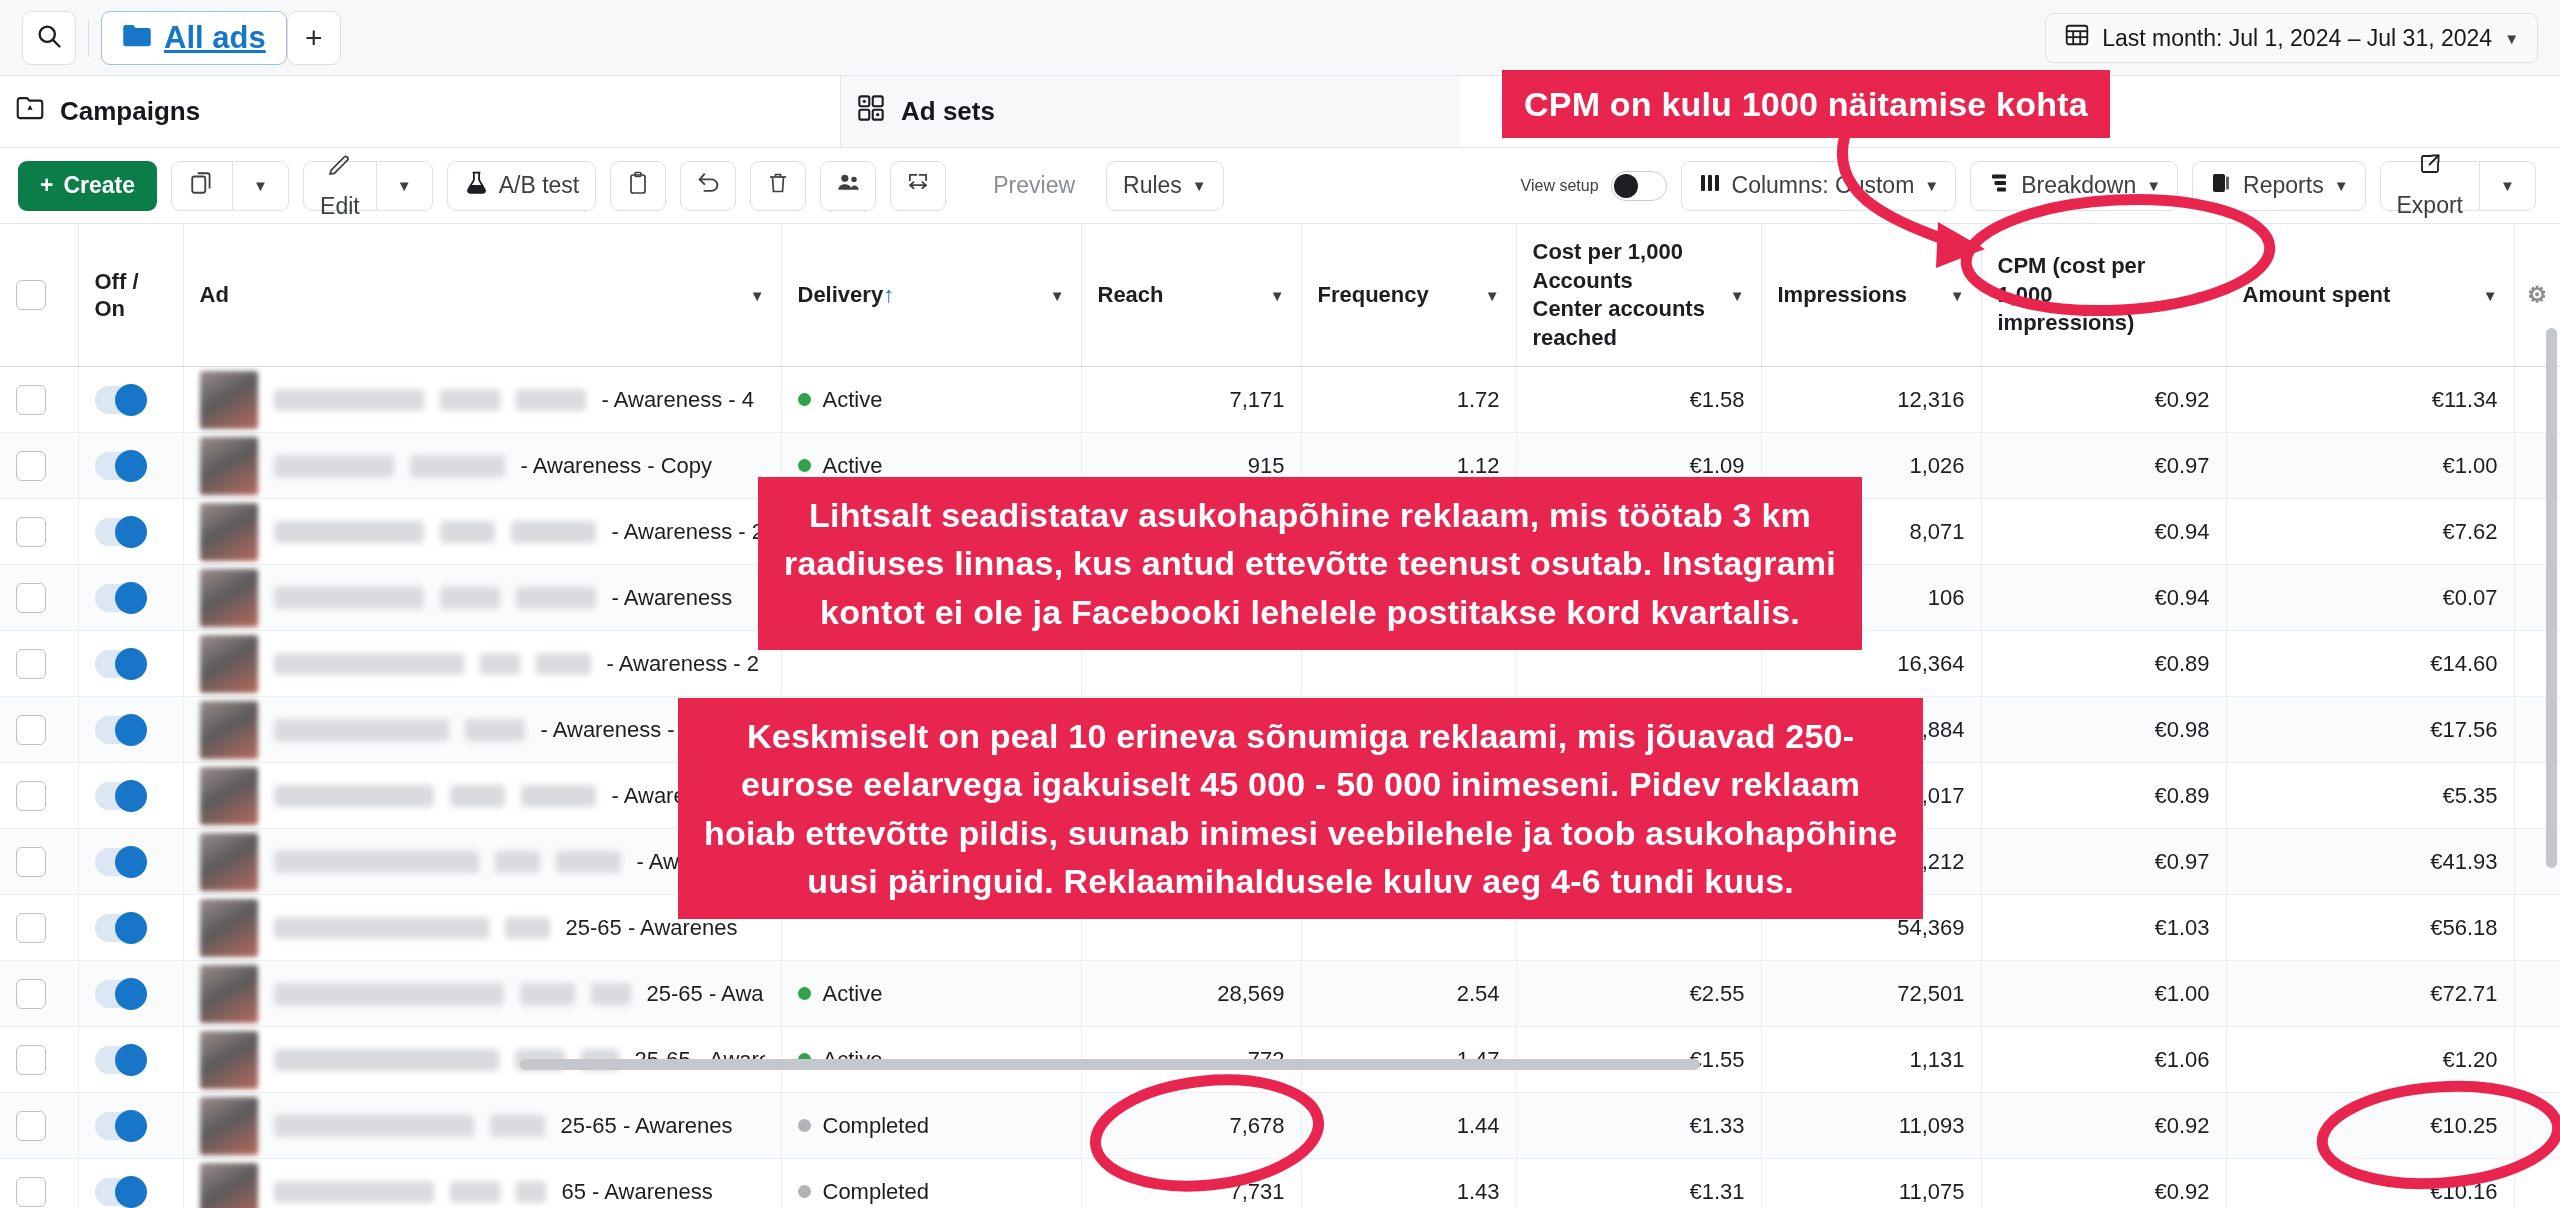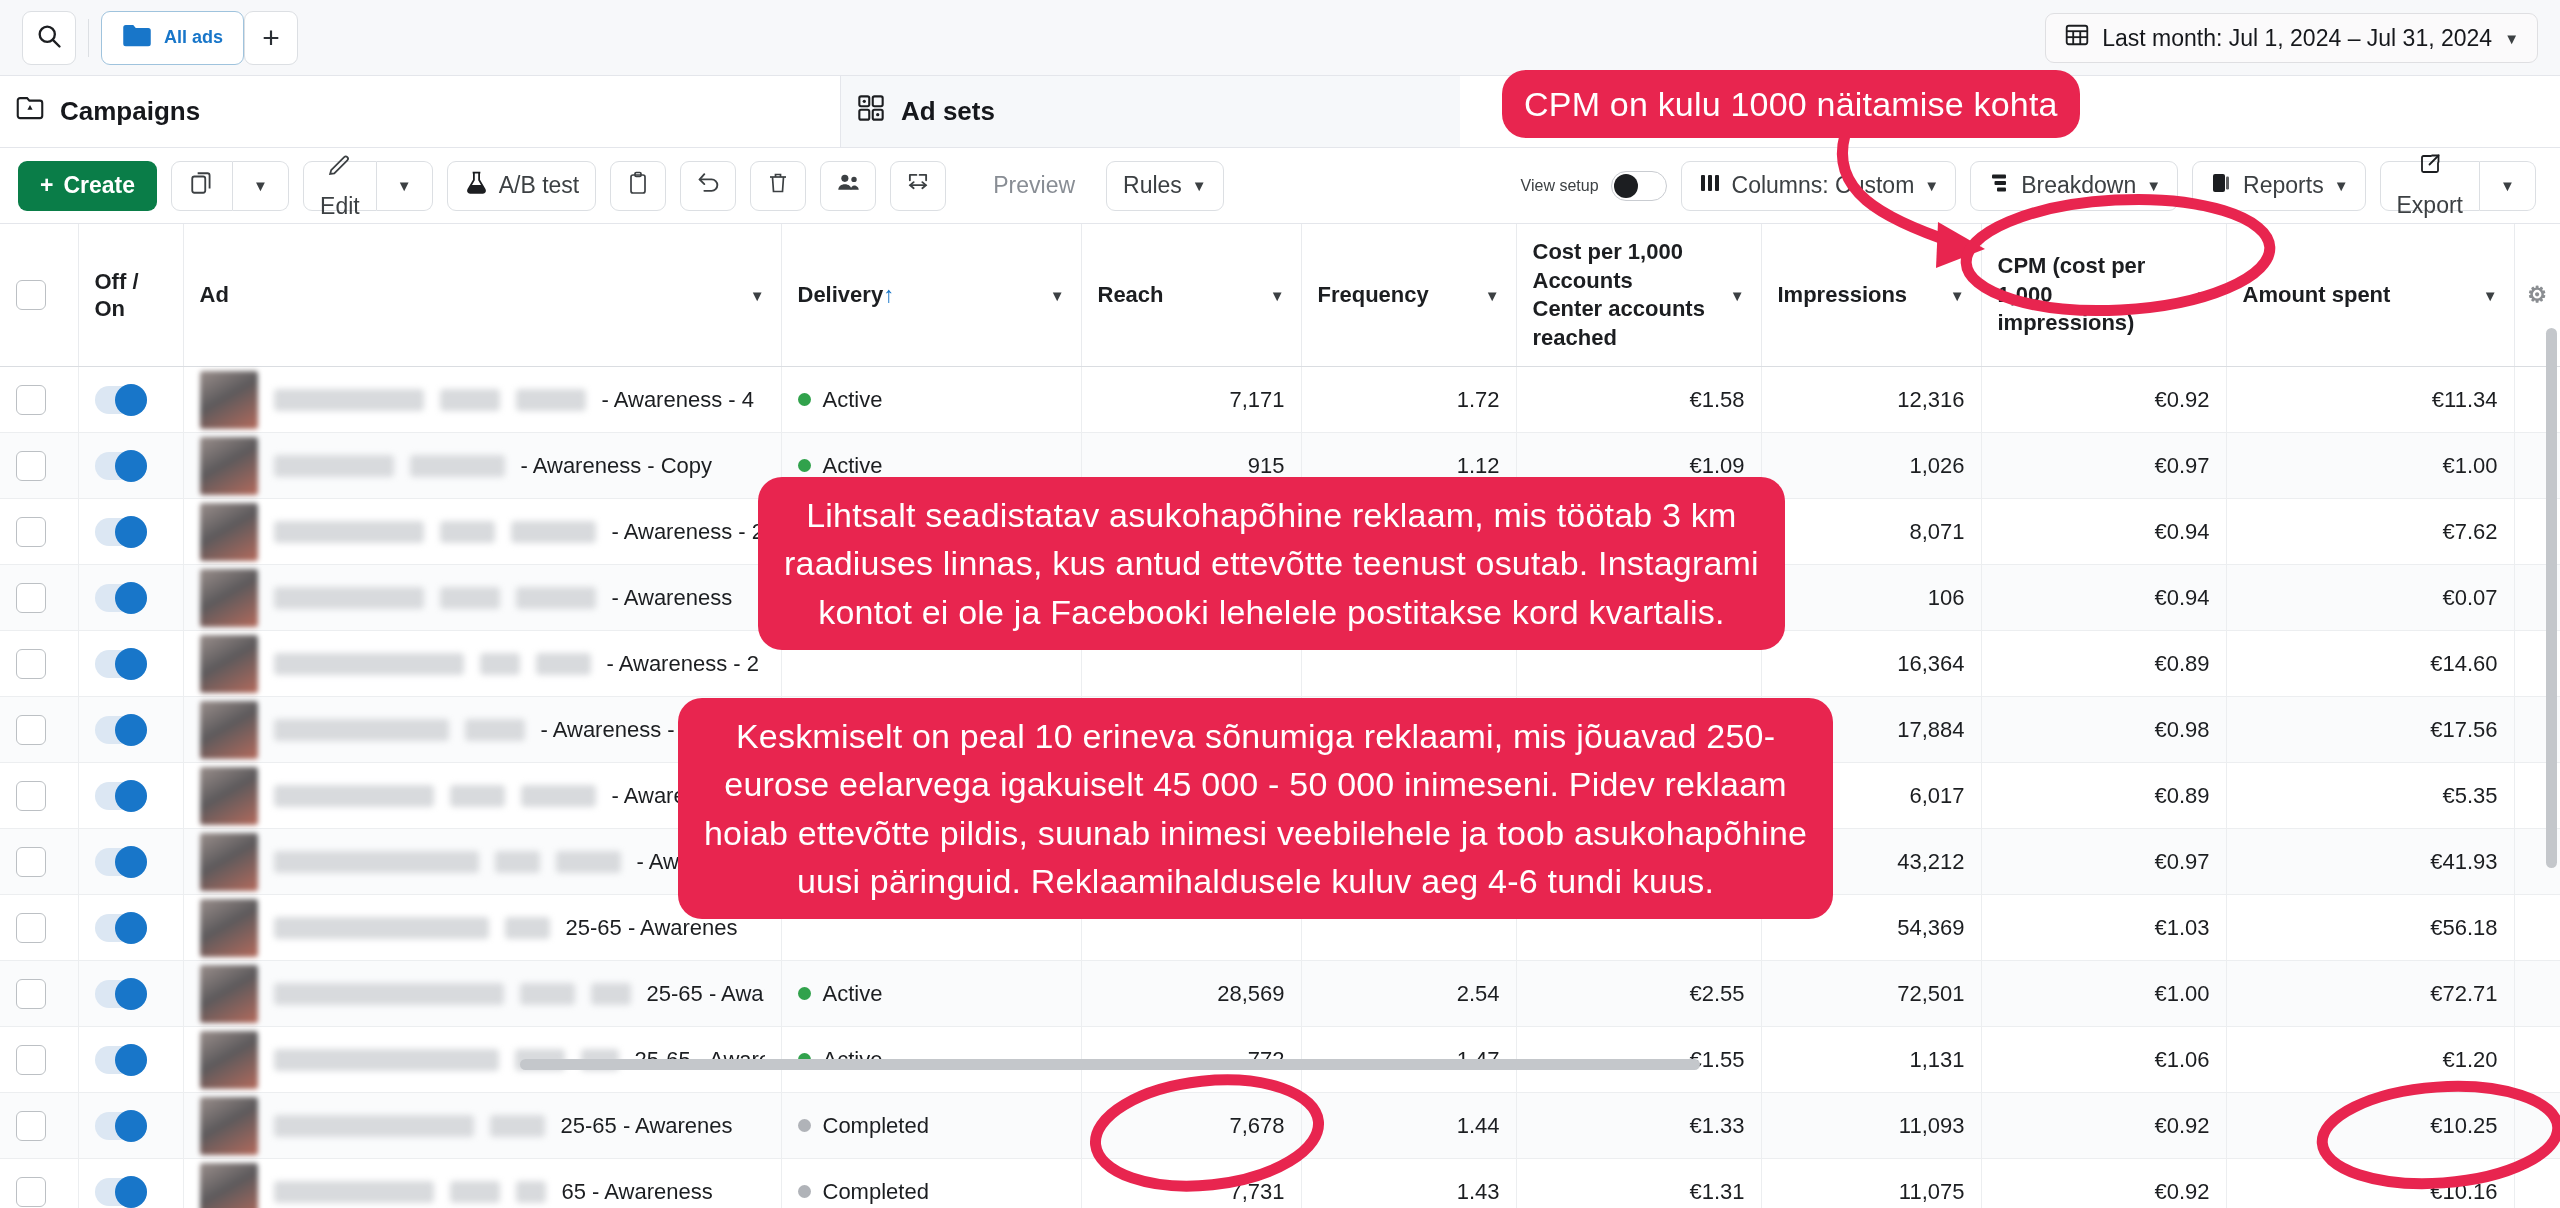--- a/index.html
+++ b/index.html
@@ -21,21 +21,21 @@
   }
   .icon-btn {
     width:54px; height:54px; border:1px solid #dcdfe3; background:#fff;
     border-radius:9px; display:flex; align-items:center; justify-content:center;
     cursor:pointer;
   }
   .vdiv { width:1px; height:38px; background:#dcdfe3; margin:0 12px; }
   .chip-allads {
     display:flex; align-items:center; gap:12px; height:54px; padding:0 20px;
     border:1px solid #9fc3dd; border-radius:9px; background:#fff;
-    color:#1876c9; font-weight:bold; font-size:18px; cursor:pointer;
+    color:#1876c9; font-weight:bold; font-size:31px; cursor:pointer;text-decoration:underline;
   }
   .chip-plus {
     width:54px; height:54px; border:1px solid #dcdfe3; background:#fff;
     border-radius:9px; display:flex; align-items:center; justify-content:center;
     font-size:30px; color:#2b2f35; cursor:pointer;
   }
   .daterange {
     position:absolute; right:22px; top:13px; height:50px;
     display:flex; align-items:center; gap:12px; padding:0 18px;
     border:1px solid #dfdfe2; border-radius:9px; background:#fbfafb;
@@ -136,24 +136,23 @@
     background:#c4c7cb; border-radius:6px;
   }
   .hscroll {
     position:absolute; left:520px; bottom:6px; width:1180px; height:11px;
     background:#c4c7cb; border-radius:6px;
   }
   .bottombar { height:48px; background:#eaecf1; }
 
   
   .anno {
-    position:absolute; background:#e8254f; color:#fff; font-weight:normal;
+    position:absolute; background:#e8254f; color:#fff; font-weight:bold;
     padding:10px 22px; font-size:34px; line-height:1.42; z-index:40;
     letter-spacing:0.2px;
-    border-radius:24px;
   }
   .anno.multiline { padding:14px 26px; }
   .anno .ln { display:block; white-space:nowrap; }
   .anno.center .ln { text-align:center; }
   svg.overlay { position:absolute; left:0; top:0; width:2560px; height:1208px;
                 pointer-events:none; z-index:35; }
 </style>
 </head>
 <body>
 

